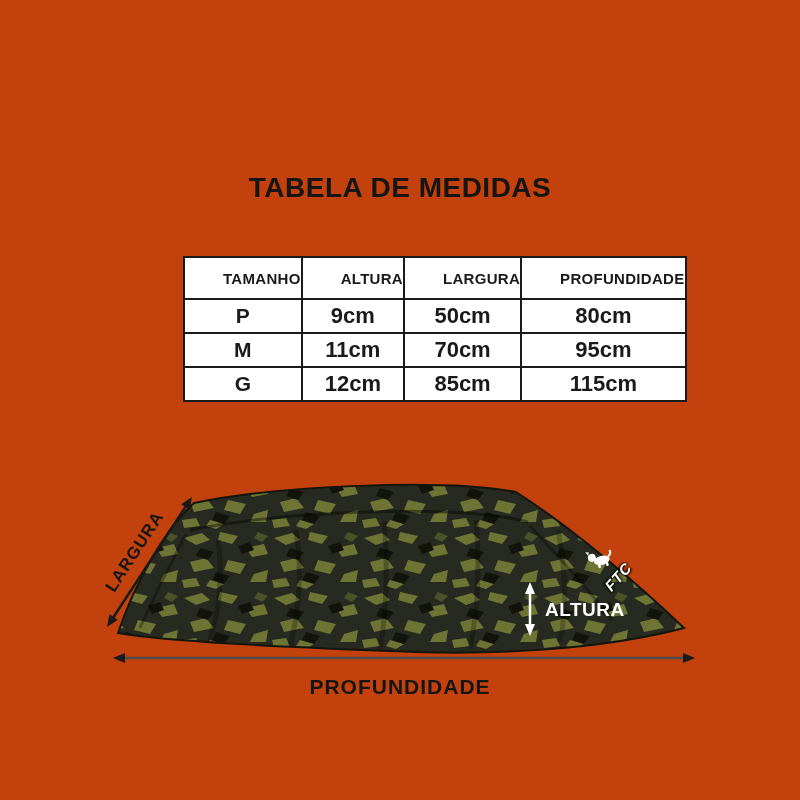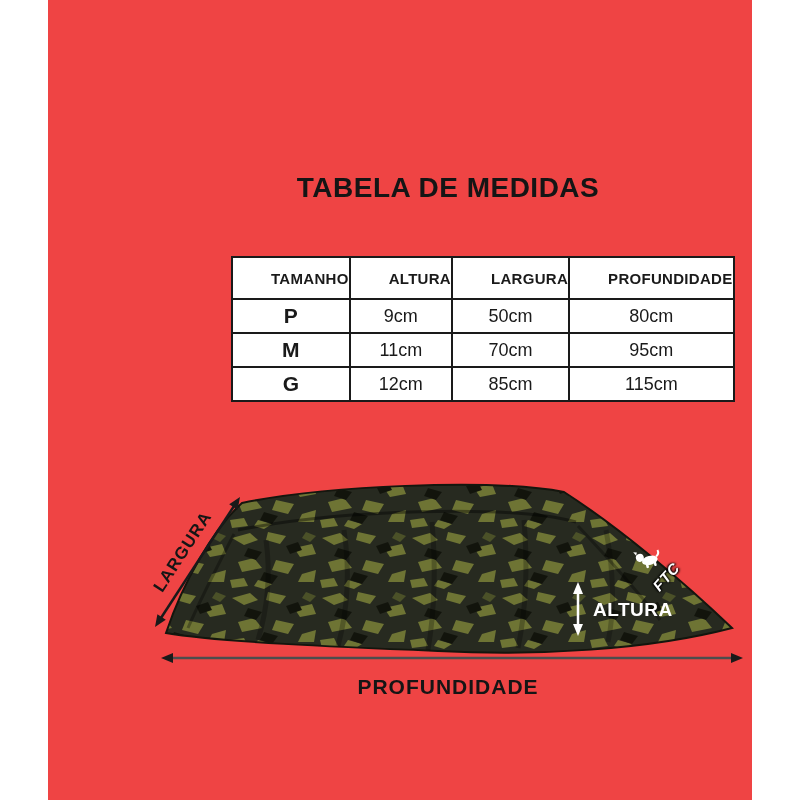--- a/index.html
+++ b/index.html
@@ -1,23 +1,23 @@
 <!DOCTYPE html>
 <html><head>
 <meta charset="utf-8">
 <style>
   * { margin: 0; padding: 0; box-sizing: border-box; }
   html, body { background: #ffffff; }
   body { font-family: "Liberation Sans", sans-serif; }
 
   .canvas {
     position: relative;
-    width: 704px;
+    width: 800px;
     height: 800px;
-    background: #ef4444;
+    background: #c2410c;
     margin: 0 auto;
     overflow: hidden;
   }
 
   
   .title-block {
     position: absolute;
     top: 172px;
     left: 0;
     width: 800px;
@@ -45,21 +45,21 @@
     vertical-align: middle;
     background: #ffffff;
   }
   table.size-table th {
     height: 42px;
     font-size: 15px;
     font-weight: 800;
     letter-spacing: 0.3px;
     padding-left: 38px;
   }
-  table.size-table td { height: 34px; font-size: 18px; font-weight: 400; }
+  table.size-table td { height: 34px; font-size: 22px; font-weight: 700; }
   table.size-table td.size-letter { font-size: 21px; font-weight: 800; }
   .col-tamanho { width: 100px; }
   .col-altura { width: 98px; }
   .col-largura { width: 104px; }
   .col-prof { width: 136px; }
 
   
   .diagram {
     position: absolute;
     left: 90px;

